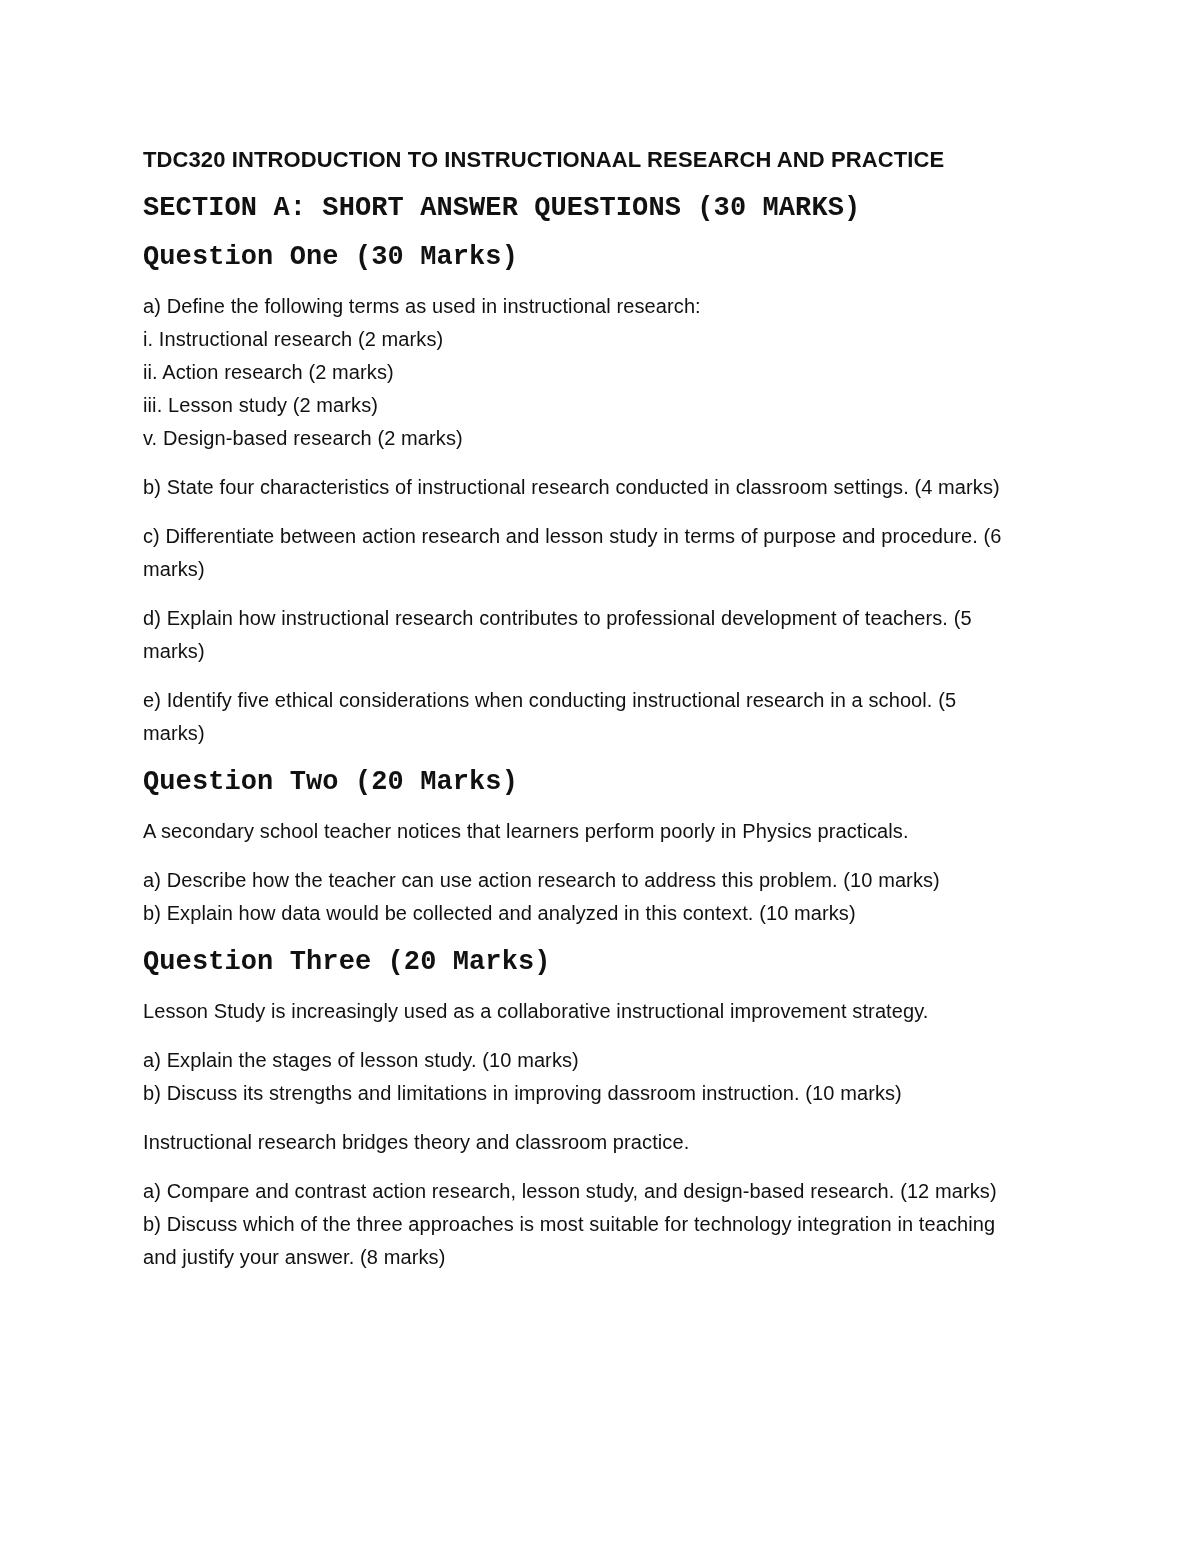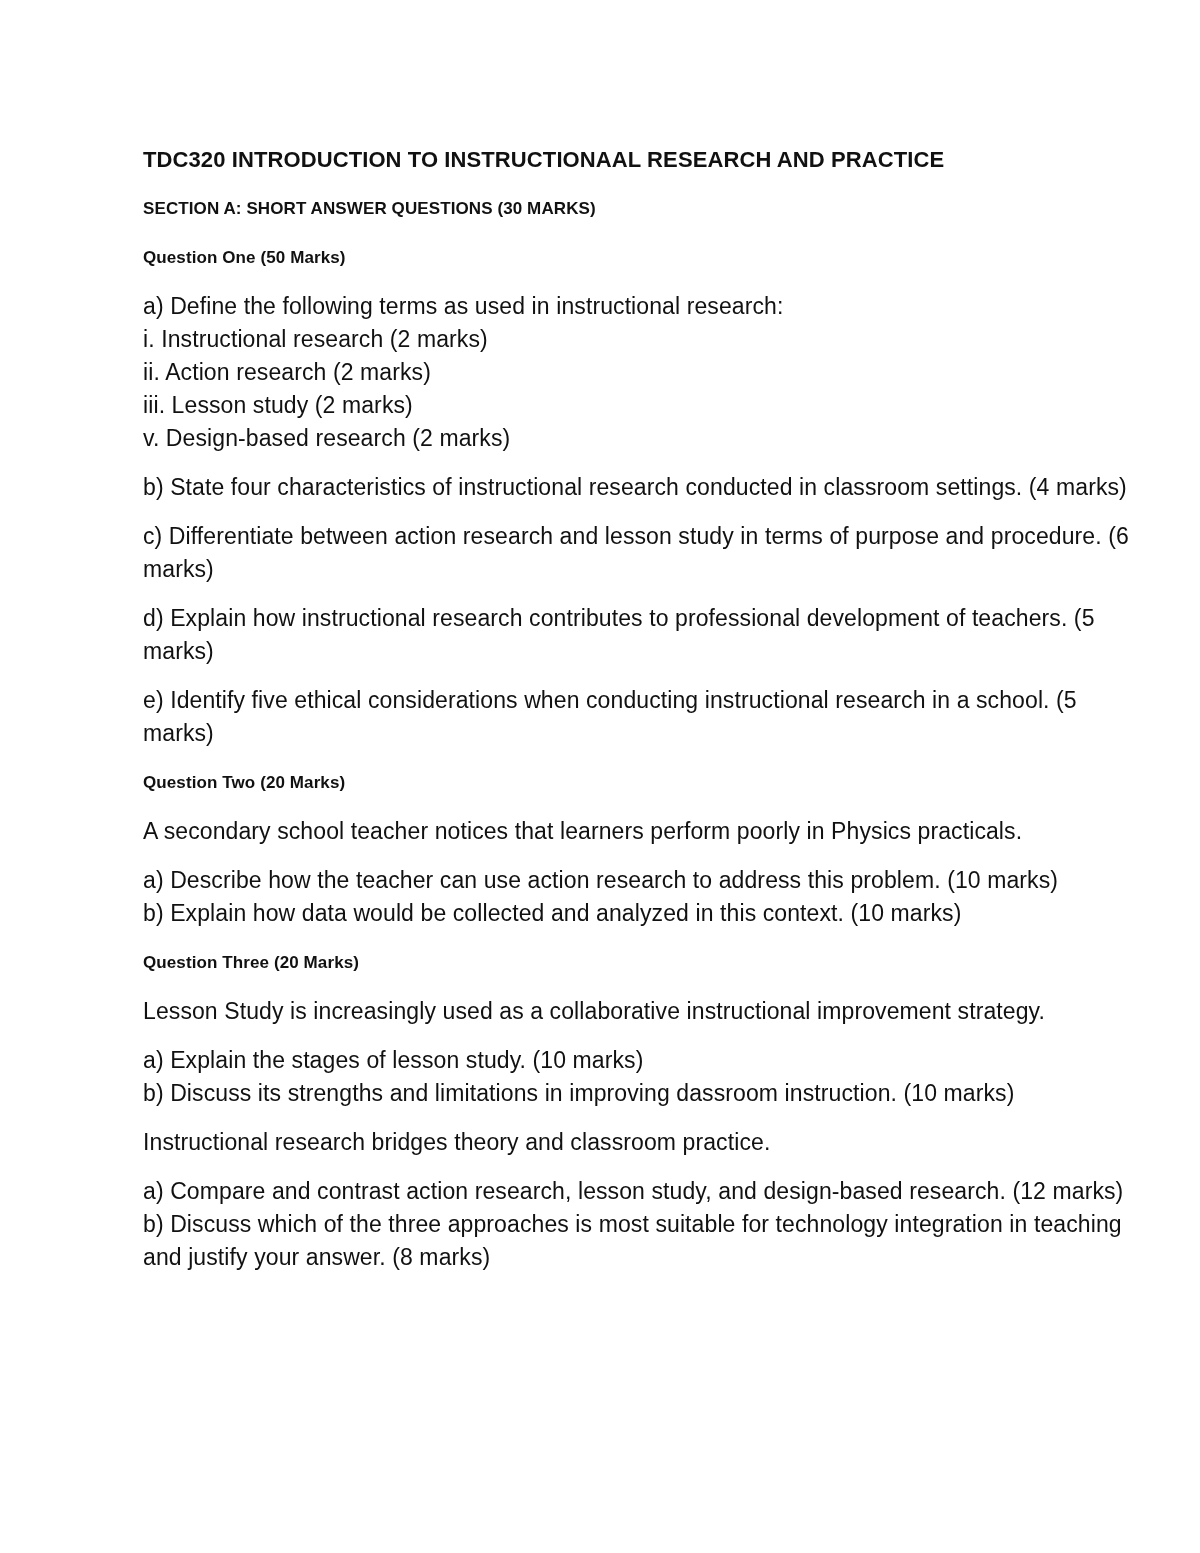--- a/index.html
+++ b/index.html
@@ -18,51 +18,52 @@
     box-sizing: border-box;
     width: 1200px;
     height: 1263px;
     padding: 143px 92px 40px 143px;
     background: #ffffff;
   }
   .para {
     margin: 0 0 16px 0;
   }
   .line {
-    font-size: 23px;
+    font-size: 20px;
     line-height: 33px;
     font-weight: 400;
     letter-spacing: 0.1px;
     white-space: nowrap;
   }
   .heading .line {
     font-weight: 700;
-    font-size: 17px;
+    font-size: 27px;
     letter-spacing: 0.1px;
+    font-family: Liberation Mono, monospace;
   }
   .doc-title .line {
     font-weight: 700;
     font-size: 22px;
   }
 </style>
 </head>
 <body>
 
 <div class="page">
 
   <div class="para doc-title">
     <div class="line">TDC320 INTRODUCTION TO INSTRUCTIONAAL RESEARCH AND PRACTICE</div>
   </div>
 
   <div class="para heading">
     <div class="line">SECTION A: SHORT ANSWER QUESTIONS (30 MARKS)</div>
   </div>
 
   <div class="para heading">
-    <div class="line">Question One (50 Marks)</div>
+    <div class="line">Question One (30 Marks)</div>
   </div>
 
   <div class="para">
     <div class="line">a) Define the following terms as used in instructional research:</div>
     <div class="line">i. Instructional research (2 marks)</div>
     <div class="line">ii. Action research (2 marks)</div>
     <div class="line">iii. Lesson study (2 marks)</div>
     <div class="line">v. Design-based research (2 marks)</div>
   </div>
 

